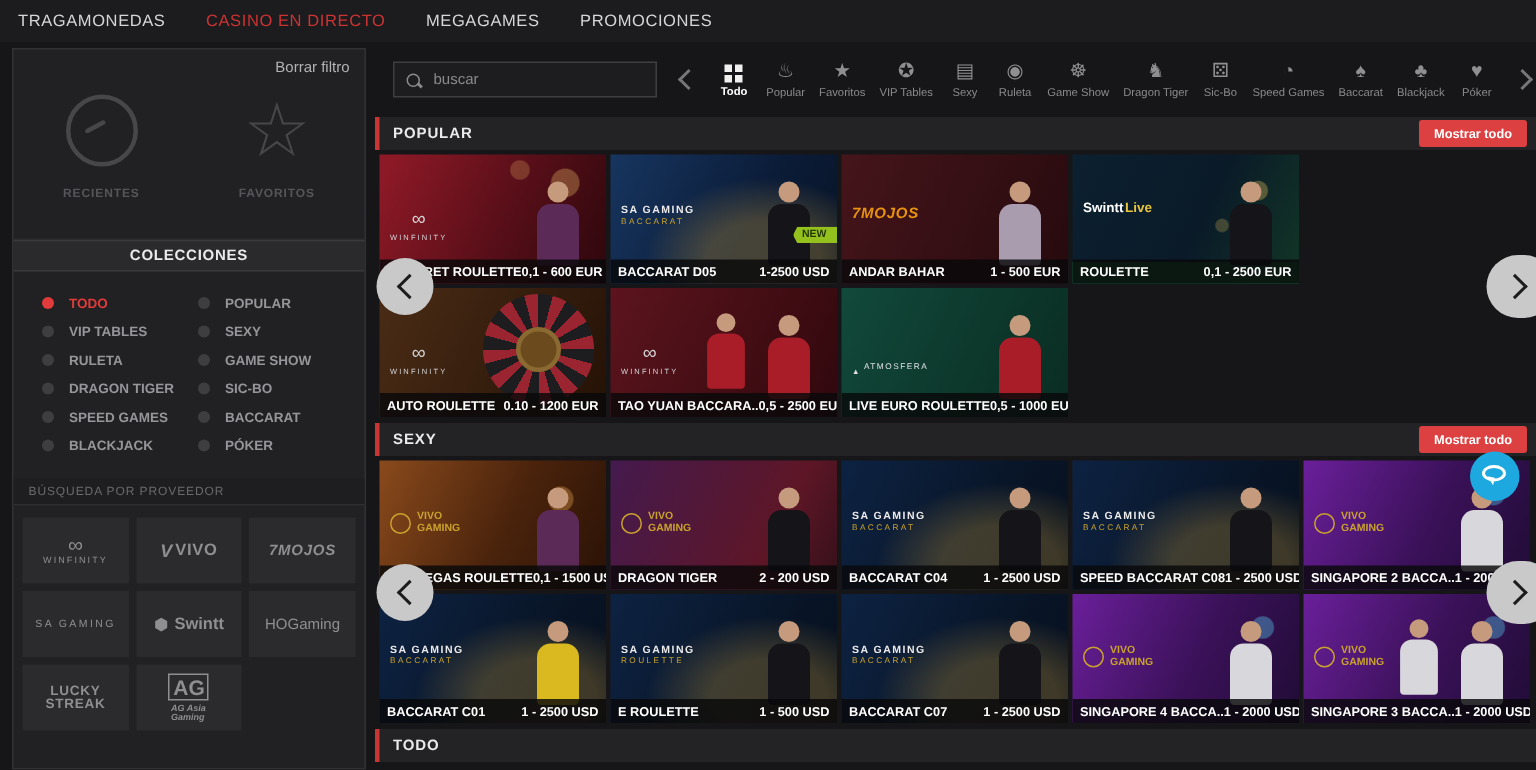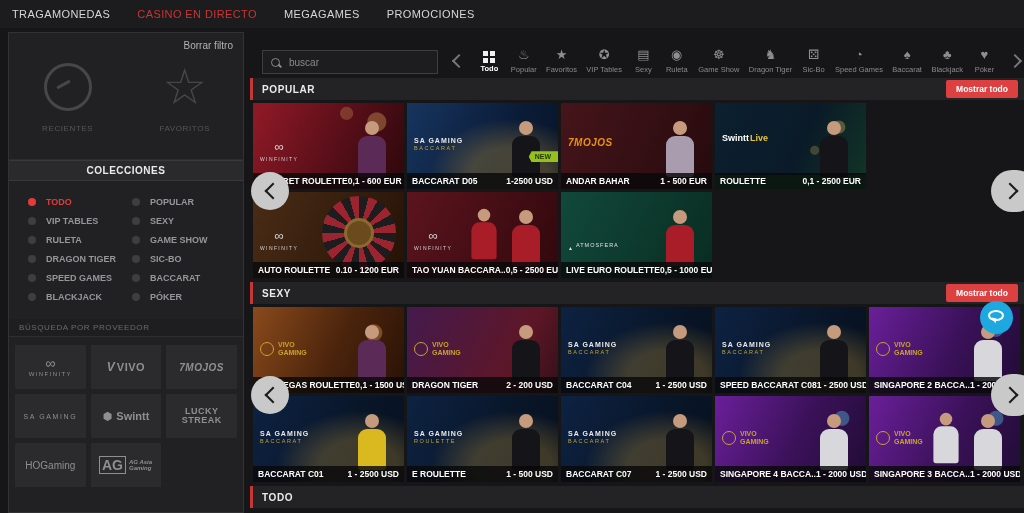--- a/index.html
+++ b/index.html
@@ -12,21 +12,21 @@
   .topnav .nav-item{font-size:11px;font-weight:normal;color:#d6d6d8;letter-spacing:.4px;cursor:pointer}
   .topnav .nav-item.active{color:#cc3333}
 
   
   .sidebar{position:absolute;left:8px;top:32px;width:236px;height:481px;background:#212123;
            border:1px solid #323234;box-sizing:border-box}
   .sb-top{position:relative;height:126px;border-bottom:1px solid #2c2c2e}
   .clear-filter{position:absolute;top:7px;right:10px;font-size:10px;color:#b2b2b4;cursor:pointer}
   .quick{display:flex;justify-content:space-around;padding-top:30px}
   .quick .q{display:flex;flex-direction:column;align-items:center;gap:13px;cursor:pointer}
-  .q-label{font-size:8px;color:#56565a;letter-spacing:.6px;font-weight:normal}
+  .q-label{font-size:8px;color:#56565a;letter-spacing:.6px;font-weight:bold}
   .timer-icon{position:relative;width:48px;height:48px;border:3px solid #47474a;border-radius:50%;box-sizing:border-box}
   .timer-icon::after{content:"";position:absolute;left:9px;top:17px;width:15px;height:3px;background:#47474a;
                      border-radius:2px;transform:rotate(-28deg)}
   .star-outline{font-size:50px;line-height:48px;color:#47474a;height:48px}
   .sb-header{height:19px;background:#2a2a2c;border-top:1px solid #39393b;border-bottom:1px solid #39393b;
              display:flex;align-items:center;justify-content:center;font-size:10px;font-weight:bold;
              color:#eaeaec;letter-spacing:.5px}
   .collections{display:grid;grid-template-columns:104px 1fr;row-gap:9px;padding:16px 0 17px 19px}
   .col-item{display:flex;align-items:center;gap:10px;font-size:9px;font-weight:bold;color:#96969a;cursor:pointer}
   .col-item .dot{width:8px;height:8px;border-radius:50%;background:#3e3e41;flex:none}
@@ -45,27 +45,27 @@
   .pl-mojos .pl-name{font-size:10px;font-weight:bold;font-style:italic;letter-spacing:.5px}
   .pl-sa{flex-direction:row;gap:4px}
   .pl-sa .pl-name{font-size:7px;letter-spacing:1.6px}
   .pl-swintt{flex-direction:row;gap:4px}
   .pl-swintt .pl-mark{font-size:11px}
   .pl-swintt .pl-name{font-size:11px;font-weight:bold}
   .pl-ho .pl-name{font-size:10px}
   .pl-lucky .pl-name{font-size:9px;font-weight:bold;line-height:9px;width:44px;text-align:center;
                      text-transform:uppercase;letter-spacing:.5px}
   .pl-xpg .pl-name{font-size:13px;font-weight:bold;letter-spacing:2px}
-  .pl-ag{flex-direction:row;gap:3px}
+  .pl-ag{flex-direction:column;gap:3px}
   .pl-ag .pl-mark{font-size:14px;font-weight:bold;border:1px solid #8f8f92;padding:0 2px}
   .pl-ag .pl-name{font-size:6px;font-style:italic;font-weight:bold;width:24px;line-height:6px}
 
   
   .main{position:absolute;left:250px;top:32px;width:774px;height:481px}
-  .toolbar{height:42px;display:flex;align-items:flex-end}
+  .toolbar{height:42px;display:flex;align-items:center}
   .search{margin-left:12px;width:158px;height:22px;background:#1d1d1f;border:1px solid #3e3e40;
           display:flex;align-items:center;gap:7px;padding:0 8px;box-sizing:content-box}
   .mag{position:relative;width:7px;height:7px;border:1.5px solid #8a8a8c;border-radius:50%;flex:none}
   .mag::after{content:"";position:absolute;width:4px;height:1.5px;background:#8a8a8c;
               transform:rotate(45deg);right:-3px;bottom:-1px}
   .search input{background:transparent;border:0;outline:none;color:#9a9a9c;font-size:10px;width:100%;
                 font-family:"Liberation Sans",sans-serif}
   .search input::placeholder{color:#8a8a8c}
   .cats{flex:1;display:flex;align-items:center;justify-content:space-between;margin-left:16px;padding-right:4px}
   .cat{display:flex;flex-direction:column;align-items:center;gap:3px;cursor:pointer;min-width:24px}
@@ -258,25 +258,25 @@
     <div class="ptile pl-mojos">
         <span class="pl-name">7MOJOS</span>
       </div>
     <div class="ptile pl-sa">
         <span class="pl-name">SA GAMING</span>
       </div>
     <div class="ptile pl-swintt">
         <span class="pl-mark">⬢</span>
         <span class="pl-name">Swintt</span>
       </div>
+    <div class="ptile pl-ho">
+        <span class="pl-name">HOGaming</span>
+      </div>
     <div class="ptile pl-lucky">
         <span class="pl-name">LUCKY STREAK</span>
-      </div>
-    <div class="ptile pl-ho">
-        <span class="pl-name">HOGaming</span>
       </div>
     <div class="ptile pl-ag">
         <span class="pl-mark">AG</span>
         <span class="pl-name">AG Asia Gaming</span>
       </div>
 
   </div>
 </div>
 
 <div class="main">

